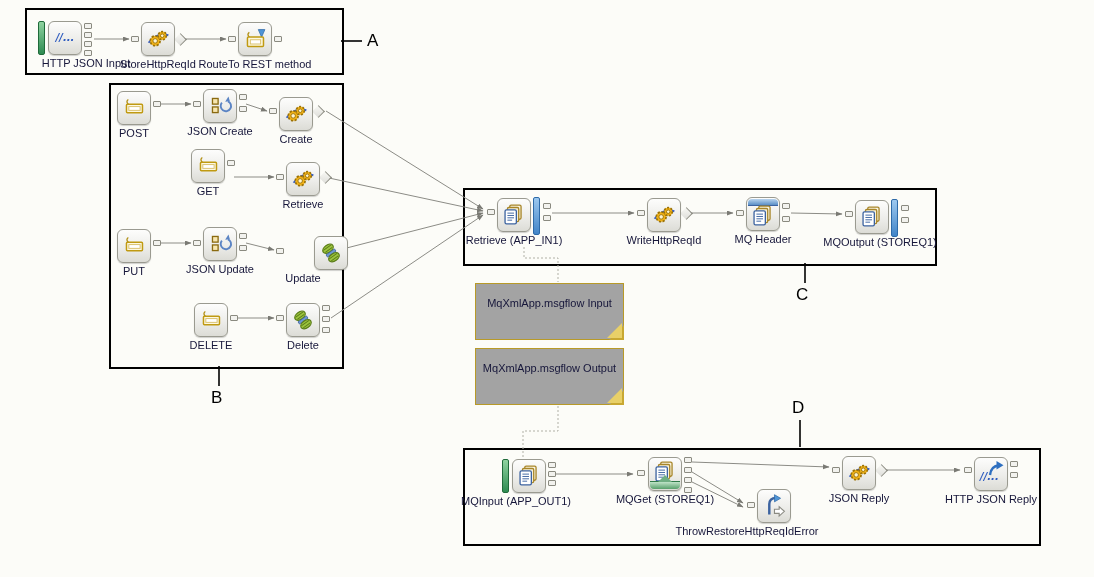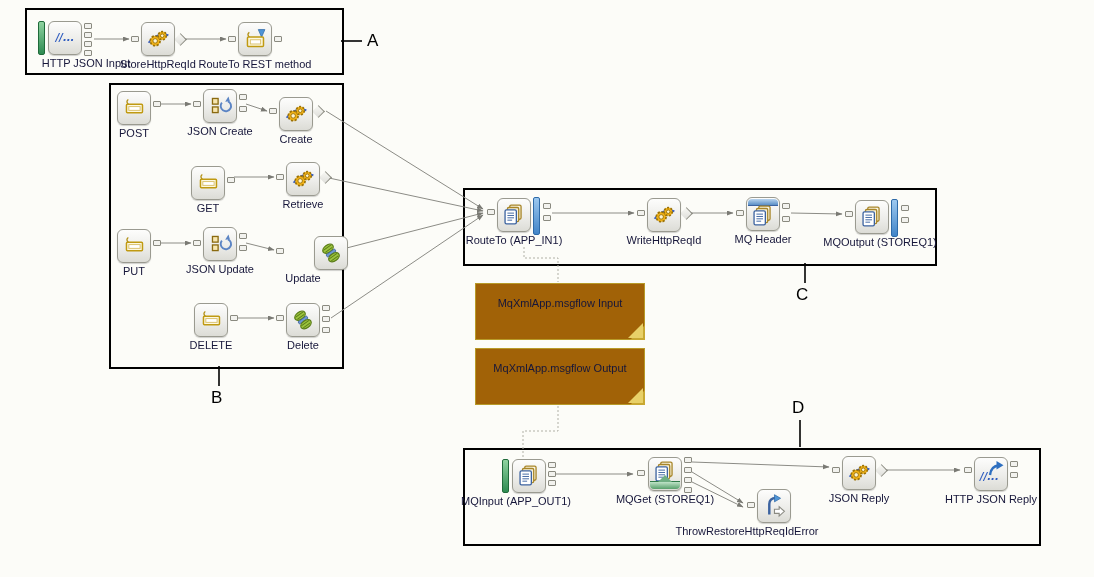--- a/index.html
+++ b/index.html
@@ -1,21 +1,21 @@
 <!DOCTYPE html>
 <html><head>
 <meta charset="utf-8">
 <style>
   html,body{margin:0;padding:0;background:#fcfcf8;}
   .canvas{position:relative;width:1094px;height:577px;background:#fcfcf8;
           font-family:"Liberation Sans","DejaVu Sans",sans-serif;overflow:hidden;}
   .gbox{position:absolute;border:2px solid #000;z-index:0;background:transparent;}
   .glabel{position:absolute;font-size:17px;color:#000;z-index:3;}
   .overlay{position:absolute;left:0;top:0;z-index:1;}
-  .note{position:absolute;width:170px;height:57px;background:#a16207;border:1px solid #b89a28;
+  .note{position:absolute;width:149px;height:57px;background:#a3a3a3;border:1px solid #b89a28;
         z-index:2;box-sizing:border-box;}
   .note-text{position:absolute;left:0;right:0;top:13px;text-align:center;font-size:11px;color:#16163a;}
   .fold{position:absolute;right:-1px;bottom:-1px;width:0;height:0;
         border-left:15px solid transparent;border-bottom:15px solid #c8a832;}
   .fold2{position:absolute;right:-1px;bottom:-1px;width:0;height:0;
         border-bottom:15px solid #e8d068;border-left:15px solid transparent;transform:translate(-2px,-2px);}
   .node{position:absolute;z-index:2;}
   .icon{position:relative;width:34px;height:34px;border:1px solid #9a9a90;border-radius:6px;
         background:linear-gradient(180deg,#fdfdfc 0%,#ededе9 55%,#dcdcd6 100%);
         background:linear-gradient(180deg,#fdfdfc 0%,#ededea 55%,#dcdcd6 100%);
@@ -219,21 +219,21 @@
     <span class="term" style="left:-10px;top:11px;"></span>
     <span class="chev" style="left:35px;top:10px;"></span>
     <div class="icon">
         <svg class="g" viewBox="0 0 34 34">
           <use href="#sym-compute"></use>
         </svg>
       </div>
     <div class="nlabel">Create</div>
   </div>
 
-  <div class="node" style="left:191px;top:166px;">
+  <div class="node" style="left:191px;top:149px;">
     <span class="term" style="left:36px;top:11px;"></span>
     <div class="icon">
         <svg class="g" viewBox="0 0 34 34">
           <use href="#sym-tag"></use>
         </svg>
       </div>
     <div class="nlabel">GET</div>
   </div>
   <div class="node" style="left:286px;top:162px;text-align:center;">
     <span class="term" style="left:-10px;top:12px;"></span>
@@ -304,21 +304,21 @@
   <div class="node" style="left:497px;top:198px;">
     <span class="term" style="left:-10px;top:11px;"></span>
     <span class="vbar blue" style="left:36px;top:-1px;height:38px;"></span>
     <span class="term" style="left:46px;top:5px;"></span>
     <span class="term" style="left:46px;top:17px;"></span>
     <div class="icon">
         <svg class="g" viewBox="0 0 34 34">
           <use href="#sym-papers"></use>
         </svg>
       </div>
-    <div class="nlabel">RouteTo (APP_IN1)</div>
+    <div class="nlabel">Retrieve (APP_IN1)</div>
   </div>
 
   <div class="node" style="left:647px;top:198px;">
     <span class="term" style="left:-10px;top:12px;"></span>
     <span class="chev" style="left:35px;top:11px;"></span>
     <div class="icon">
         <svg class="g" viewBox="0 0 34 34">
           <use href="#sym-compute"></use>
         </svg>
       </div>

